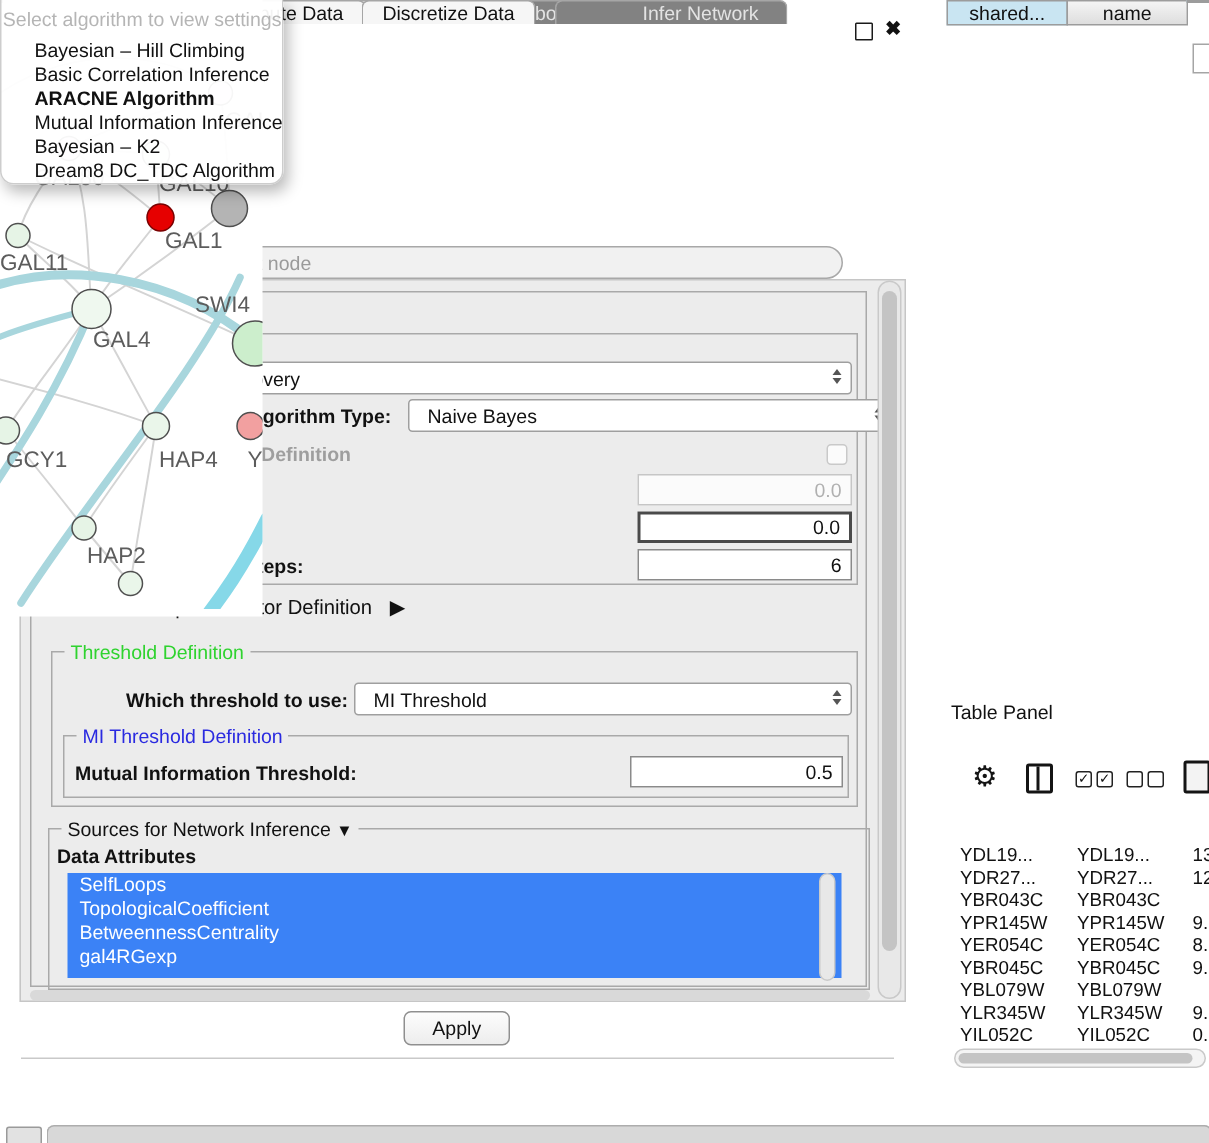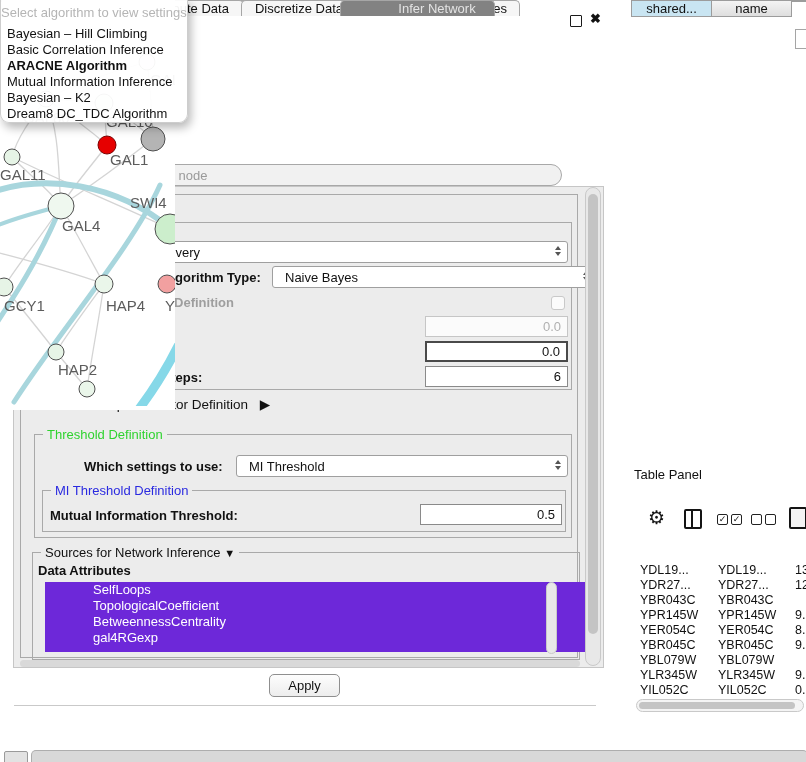--- a/index.html
+++ b/index.html
@@ -36,21 +36,21 @@
 
   .attr-item{height:16px;line-height:16px;color:#fff;font-size:13px;padding-left:8px;}
 
   .btab{position:absolute;top:707;height:23;background:#f6f6f6;border:1px solid #a6a6a6;border-bottom:none;
         border-radius:5px 5px 0 0;font-size:13px;display:flex;align-items:center;justify-content:center;}
   .btab.sel{background:#828282;color:#e3e3e3;}
 
   
   .popup{left:18;top:56;width:562;height:124;background:rgba(255,255,255,0.95);border:1px solid #cdcdcd;border-top:none;
          border-radius:0 0 9px 9px;box-shadow:3px 5px 10px rgba(0,0,0,0.28);overflow:hidden;z-index:40;}
-  .pop-item{height:16px;line-height:16px;font-size:13px;padding-left:6px;white-space:nowrap;}
+  .pop-item{height:16px;line-height:16px;font-size:13px;padding-left:22px;white-space:nowrap;}
 
   
   .net-frame{left:625;top:8;width:181;height:441;background:#3d68a8;border-radius:6px 0 0 6px;box-shadow:inset 1px 1px 0 #5d86bd;}
   .net-titlebar{left:631;top:14;width:175;height:22;background:linear-gradient(#ededed,#c6c6c6);border-bottom:1px solid #9a9a9a;}
   .light{position:absolute;top:19;width:13;height:13;border-radius:50%;box-shadow:inset 0 1px 1px rgba(255,255,255,.7),0 0 0 1px rgba(0,0,0,.25);}
   .net-canvas{left:631;top:36;width:175;height:406;background:#fff;overflow:hidden;}
 
   
   .tp-strip{left:620;top:461;width:186;height:27;background:#e4e4e4;border-top:1px solid #c2c2c2;border-bottom:1px solid #c8c8c8;}
   .dock-bg{left:617;top:488;width:189;height:274;background:#e9e9e9;}
@@ -146,21 +146,21 @@
     </div>
 
   <div class="abs t13" style="left:40px;top:397px;font-size:13.5px;">
     <span>Hub/Transcription Factor Definition</span>
     <span style="margin-left:8px;">▶</span>
   </div>
 
   <div class="group" style="left:34px;top:434px;width:536px;height:102px;">
     <span class="glabel green">Threshold Definition</span>
   </div>
-  <div class="abs b13" style="left:84px;top:459px;">Which settings to use:</div>
+  <div class="abs b13" style="left:84px;top:459px;">Which threshold to use:</div>
   <div class="combo" style="left:236px;top:455px;width:332px;height:22px;">
     <span>MI Threshold</span>
     <span class="spin">
         <span class="tri-u"></span>
         <span class="tri-d"></span>
       </span>
   </div>
   <div class="group" style="left:42px;top:490px;width:522px;height:40px;">
     <span class="glabel blue">MI Threshold Definition</span>
   </div>
@@ -169,21 +169,21 @@
       <span>0.5</span>
     </div>
 
   <div class="group" style="left:32px;top:552px;width:546px;height:106px;">
     <span class="glabel">
       <span>Sources for Network Inference</span>
       <span style="font-size:11px;">▼</span>
     </span>
   </div>
   <div class="abs b13" style="left:38px;top:563px;">Data Attributes</div>
-  <div class="abs" style="left:45px;top:582px;width:516px;height:70px;background:#6d28d9;overflow:hidden;padding-left:40px;">
+  <div class="abs" style="left:45px;top:582px;width:516px;height:70px;background:#3b82f6;overflow:hidden;">
     <div class="attr-item">SelfLoops</div>
     <div class="attr-item">TopologicalCoefficient</div>
     <div class="attr-item">BetweennessCentrality</div>
     <div class="attr-item">gal4RGexp</div>
   </div>
   <div class="abs scroll-track" style="left:546px;top:582px;width:9px;height:70px;"></div>
 
   <div class="abs" style="left:20px;top:660px;width:560px;height:7px;background:#d9d9d9;border-radius:4px;"></div>
 
   <div class="abs scroll-track" style="left:585px;top:187px;width:14px;height:477px;">
@@ -194,21 +194,21 @@
     <span>Apply</span>
   </div>
 
   <div class="abs" style="left:14px;top:705px;width:582px;height:1px;background:#c9c9c9;"></div>
   <div class="btab" style="left:143px;width:99px;">
       <span>Impute Data</span>
     </div>
   <div class="btab" style="left:241px;width:114px;">
       <span>Discretize Data</span>
     </div>
-  <div class="btab sel" style="left:340px;width:114px;padding-left:39px;">
+  <div class="btab sel" style="left:370px;width:114px;padding-left:39px;">
       <span>Infer Network</span>
     </div>
 
   <div class="abs net-frame"></div>
   <div class="abs net-titlebar"></div>
   <div class="light" style="left:641px;background:radial-gradient(circle at 35% 30%,#ff9a8d,#e0443e);"></div>
   <div class="light" style="left:661px;background:radial-gradient(circle at 35% 30%,#ffe08a,#e9ad27);"></div>
   <div class="light" style="left:681px;background:radial-gradient(circle at 35% 30%,#b6f09a,#53b845);"></div>
 
   <div class="abs net-canvas">

